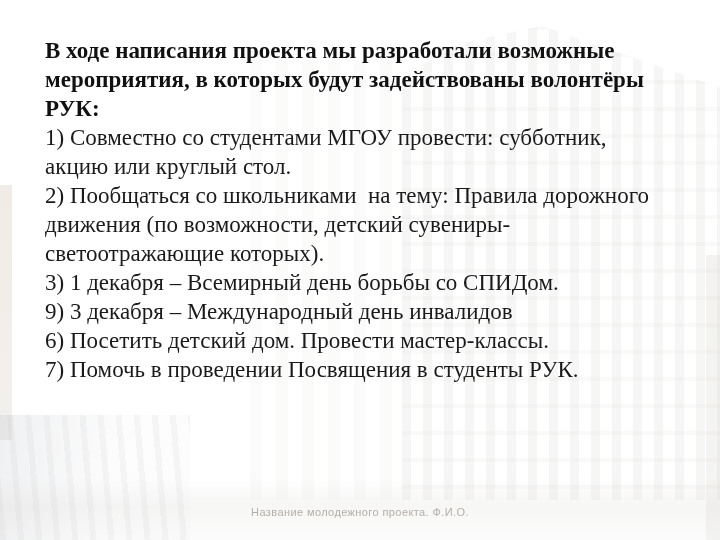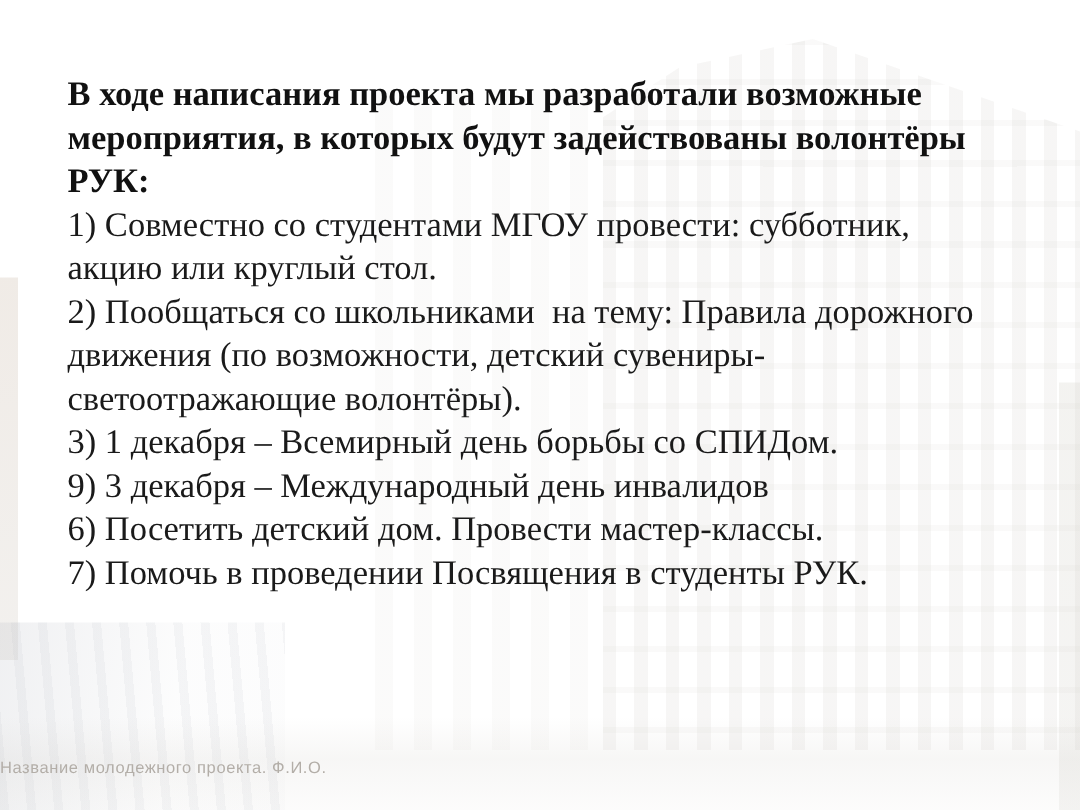--- a/index.html
+++ b/index.html
@@ -48,36 +48,36 @@
   }
   .bg-right-strip {
     position: absolute; right: 0; top: 255px; width: 14px; height: 285px;
     background: linear-gradient(180deg, rgba(208,206,196,0.25), rgba(200,198,190,0.18));
   }
 
   
   .body-text {
     position: absolute;
     left: 45px;
-    top: 48px;
+    top: 36px;
     width: 665px;
     font-size: 23px;
     line-height: 29px;
     color: #1a1a1a;
   }
   .line { white-space: pre; }
   .line.bold { font-weight: 700; color: #111111; }
 
   
   .footer {
     position: absolute;
     left: 0;
     top: 506px;
     width: 720px;
-    text-align: left;
+    text-align: center;
     font-family: "Liberation Sans", "DejaVu Sans", sans-serif;
     font-size: 11px;
     letter-spacing: 0.4px;
     color: #b3aea8;
   }
 </style>
 </head>
 <body>
 
 <div class="slide">
@@ -92,21 +92,21 @@
   </div>
 
   <div class="body-text">
     <div class="line bold">В ходе написания проекта мы разработали возможные</div>
     <div class="line bold">мероприятия, в которых будут задействованы волонтёры</div>
     <div class="line bold">РУК:</div>
     <div class="line">1) Совместно со студентами МГОУ провести: субботник,</div>
     <div class="line">акцию или круглый стол.</div>
     <div class="line">2) Пообщаться со школьниками  на тему: Правила дорожного</div>
     <div class="line">движения (по возможности, детский сувениры-</div>
-    <div class="line">светоотражающие волонтёры).</div>
+    <div class="line">светоотражающие которых).</div>
     <div class="line">3) 1 декабря – Всемирный день борьбы со СПИДом.</div>
     <div class="line">9) 3 декабря – Международный день инвалидов</div>
     <div class="line">6) Посетить детский дом. Провести мастер-классы.</div>
     <div class="line">7) Помочь в проведении Посвящения в студенты РУК.</div>
   </div>
 
   <div class="footer">Название молодежного проекта. Ф.И.О.</div>
 
 </div>
 

